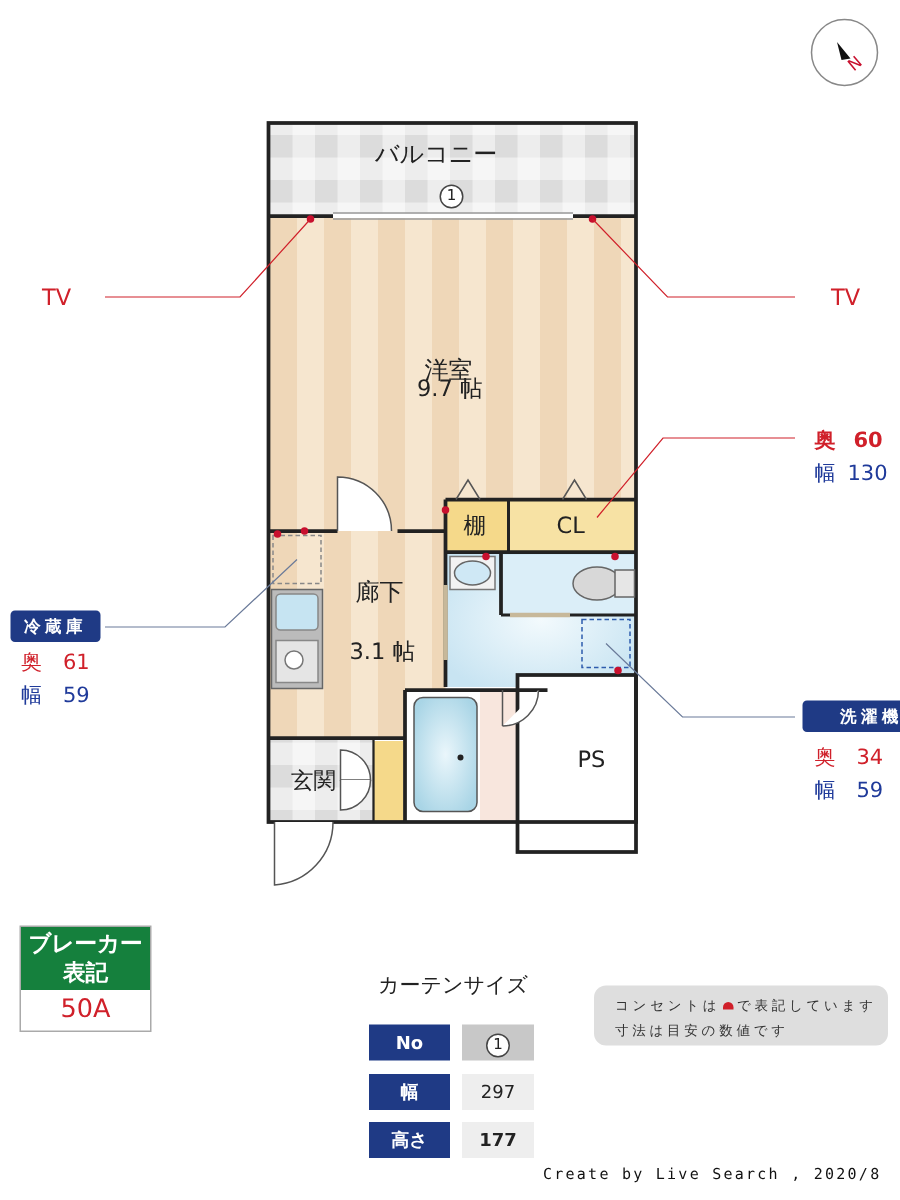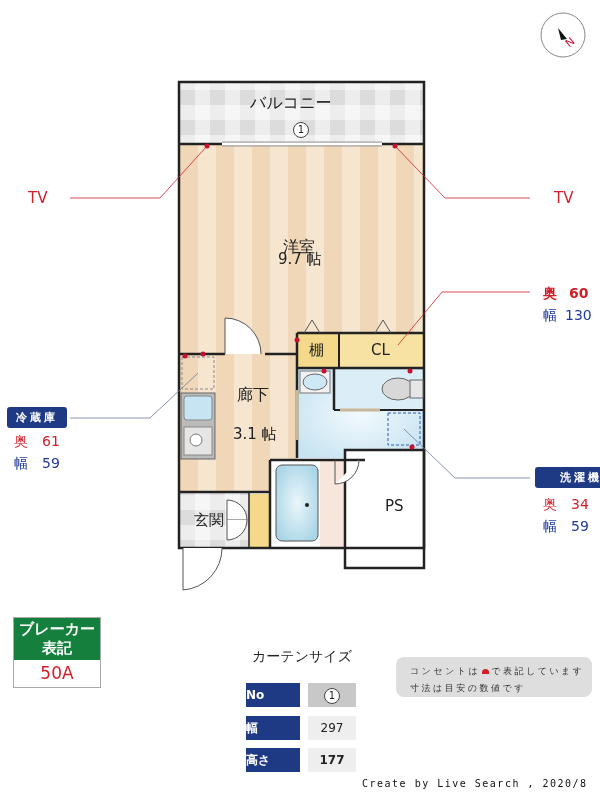--- a/index.html
+++ b/index.html
@@ -12,21 +12,21 @@
   .dim-row { position:absolute; font-size:14px; white-space:nowrap; }
   .dim-row .k { display:inline-block; width:22px; }
   .red { color:#d0202a; }
   .blue { color:#1f3a9a; }
   .breaker { position:absolute; left:13px; top:617px; width:86px; border:1px solid #aaa; }
   .breaker .hd { background:#15803d; color:#fff; font-size:15px; font-weight:bold; text-align:center; padding:2px 0; }
   .breaker .val { color:#d0202a; font-size:17px; text-align:center; padding:3px 0 4px; }
   .note { position:absolute; left:396px; top:621px; width:196px; height:40px; background:#dedede; border-radius:8px; font-size:9px; letter-spacing:2.5px; color:#333; padding:6px 0 0 14px; box-sizing:border-box; line-height:17px;margin-top:36px; }
   .note .dot { display:inline-block; width:7px; height:5px; background:#d0202a; border-radius:4px 4px 0 0; margin:0 2px; }
   .ct-title { position:absolute; left:252px; top:648px; font-size:14px; color:#222; }
-  .ct-key { position:absolute; left:246px; width:54px; height:24px; background:#1f3a85; color:#fff; font-size:12px; font-weight:bold; line-height:24px; }
+  .ct-key { position:absolute; left:246px; width:54px; height:24px; background:#1f3a85; color:#fff; font-size:12px; font-weight:bold; text-align:center; line-height:24px; }
   .ct-val { position:absolute; left:308px; width:48px; height:24px; background:#eeeeee; font-size:12px; text-align:center; line-height:24px; color:#222; }
   .ct-val.grey { background:#c8c8c8; }
   .circ { display:inline-block; width:14px; height:14px; border:1px solid #444; border-radius:50%; line-height:14px; font-size:10px; background:#fff; }
   .footer { position:absolute; left:362px; top:778px; font-family:"DejaVu Sans Mono", monospace; font-size:10px; letter-spacing:1.5px; color:#111; }
 </style>
 </head>
 <body>
 
 <svg width="600" height="800" viewBox="0 0 600 800">
   <defs>

